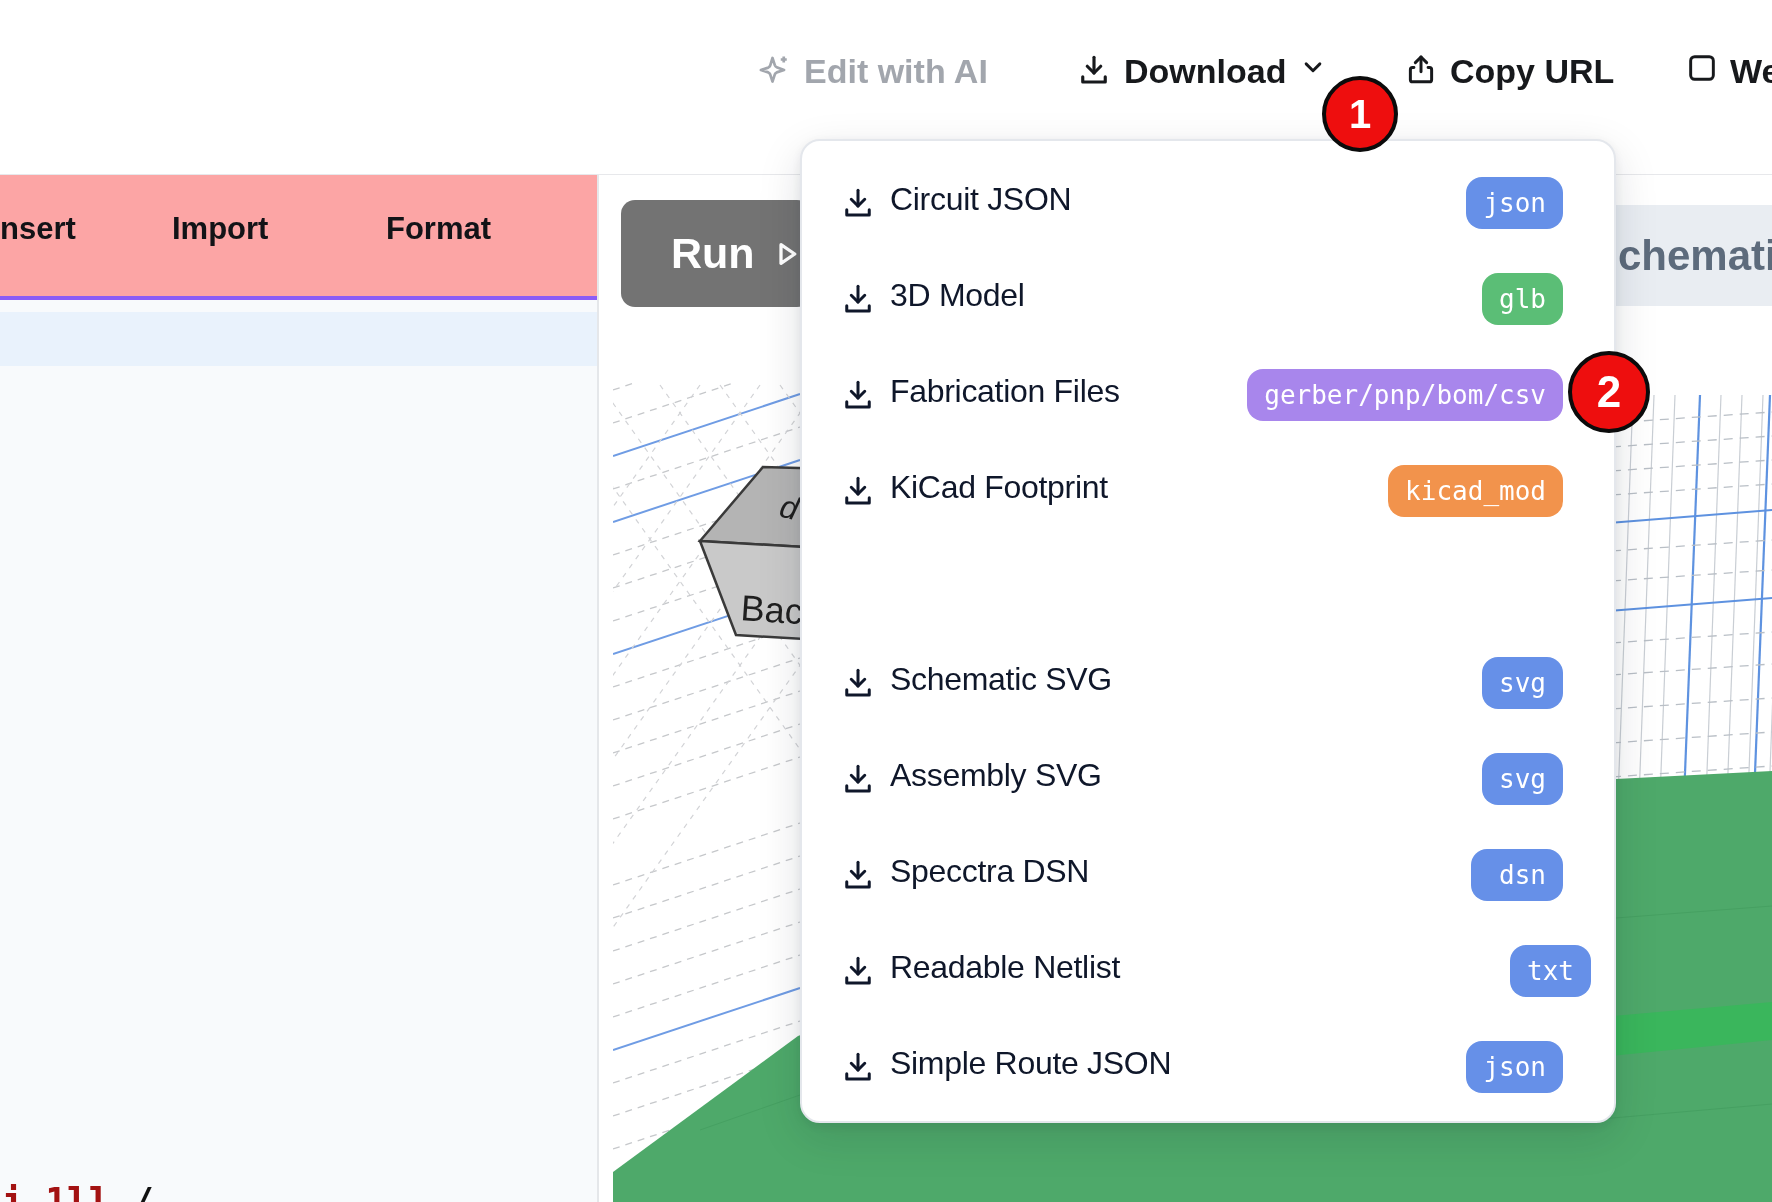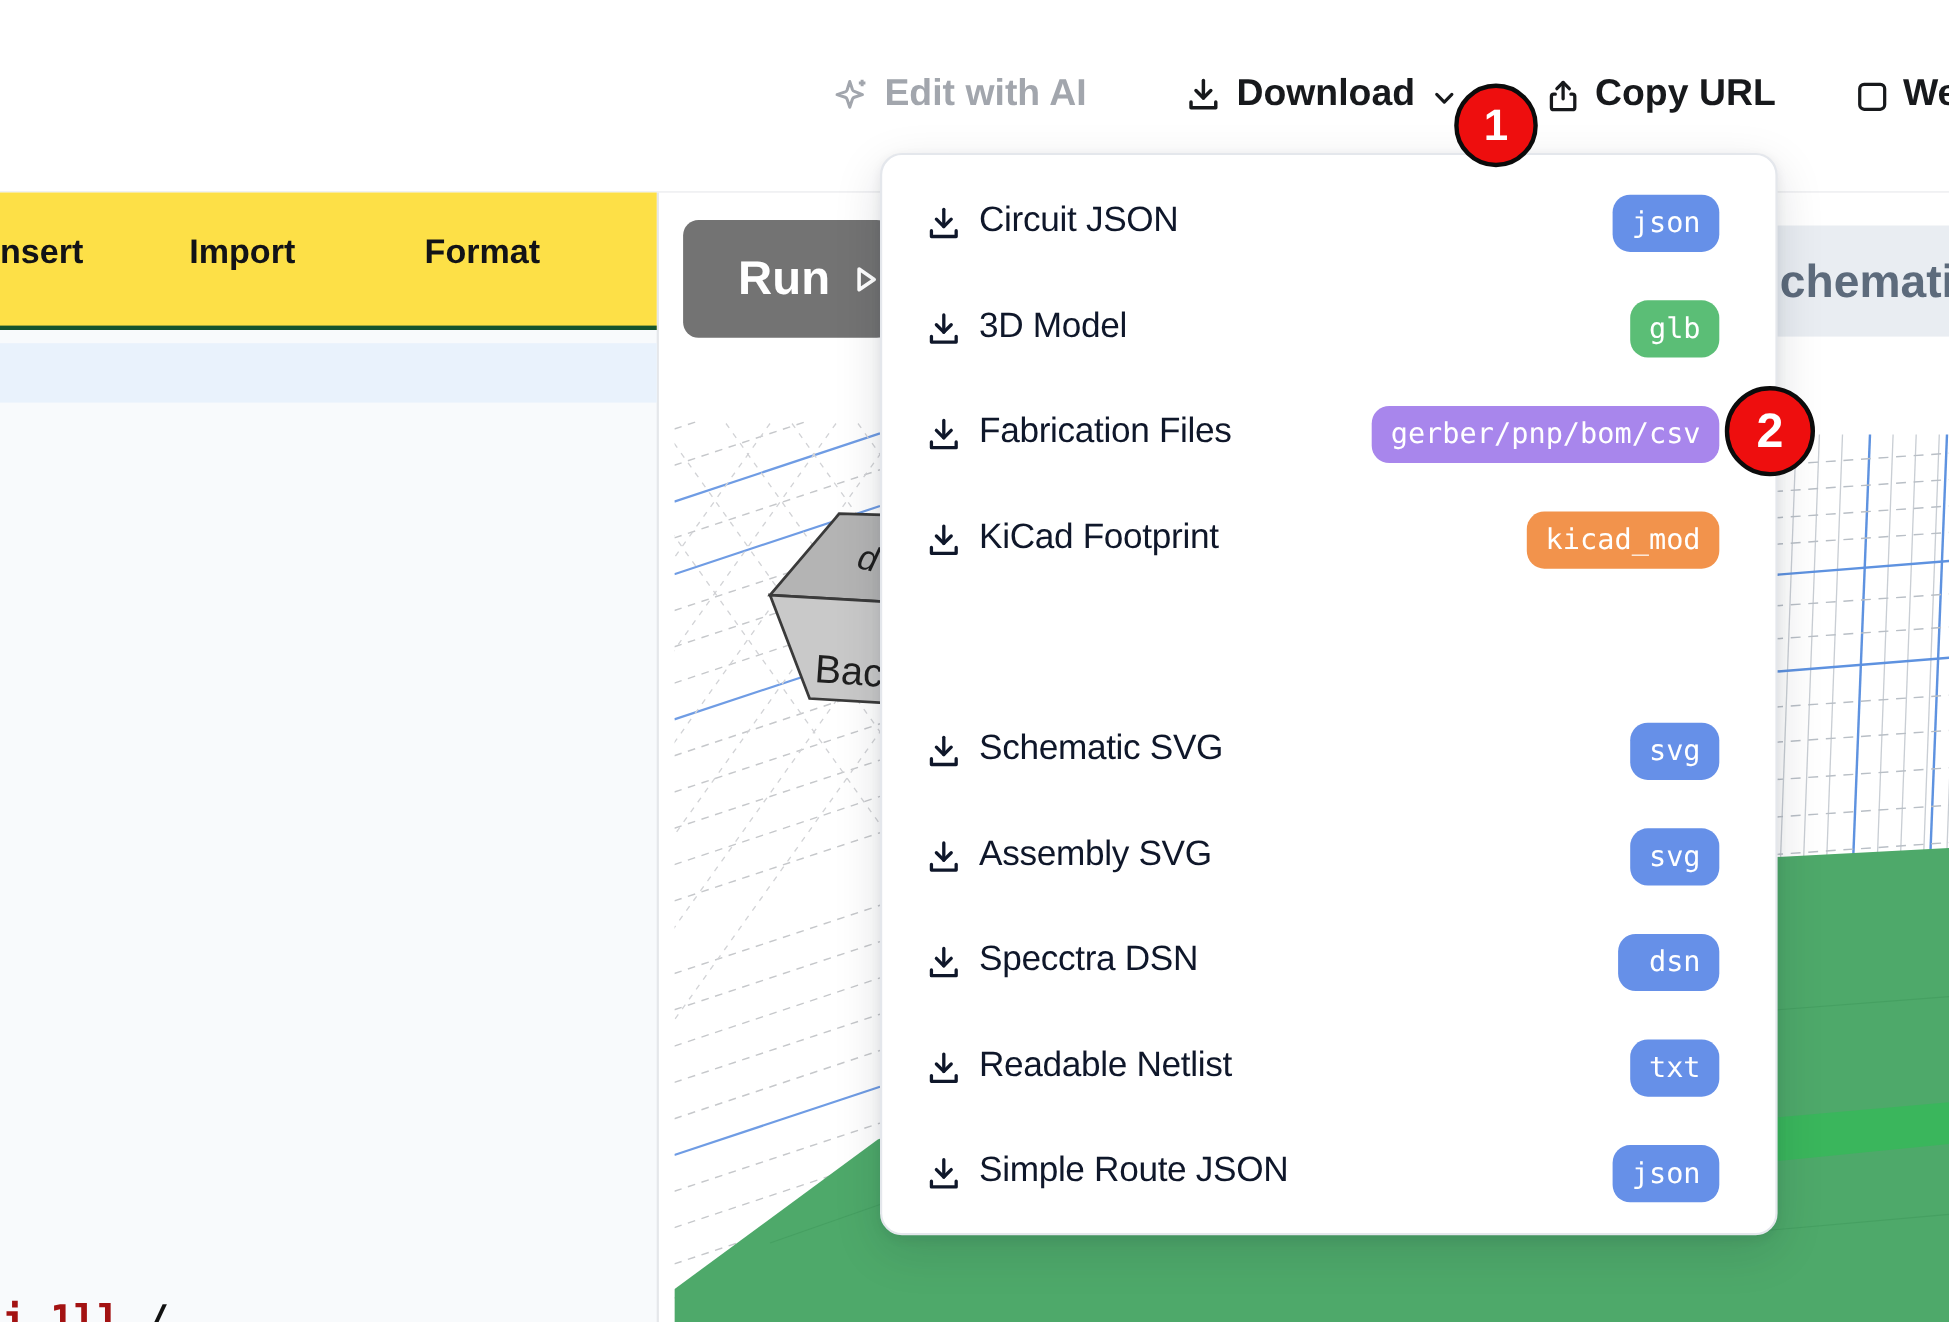--- a/index.html
+++ b/index.html
@@ -2,40 +2,40 @@
 <html><head>
 <meta charset="utf-8">
 <style>
   html,body{margin:0;padding:0;background:#fff;}
   #app{position:relative;width:1772px;height:1202px;overflow:hidden;background:#fff;
        font-family:"Liberation Sans",sans-serif;color:#101828;}
   .abs{position:absolute;}
 
   
   #topbar{left:0;top:0;width:1772px;height:174px;background:#fff;z-index:4;}
-  .tb-item{position:absolute;top:52px;height:52px;display:flex;align-items:flex-end;gap:12px;
+  .tb-item{position:absolute;top:52px;height:52px;display:flex;align-items:flex-start;gap:12px;
            font-size:34px;font-weight:600;color:#17191c;cursor:pointer;}
   #edit-ai{left:756px;color:#a2a6ad;}
   #download-btn{left:1076px;}
   #copy-url{left:1404px;}
   #web-toggle{left:1686px;}
   .tb-item svg{flex:0 0 auto;}
   #content-topline{left:0;top:173px;width:1772px;height:2px;background:#e7e8eb;z-index:1;}
 
   
   .anno{position:absolute;z-index:30;border-radius:50%;background:#ee0e0e;border:4px solid #0b0b0b;
         display:flex;align-items:center;justify-content:center;color:#fff;font-weight:700;}
   #anno-1{left:1322px;top:76px;width:68px;height:68px;font-size:40px;}
   #anno-2{left:1568px;top:351px;width:74px;height:74px;font-size:44px;}
 
   
   #left-panel{left:0;top:175px;width:597px;height:1027px;background:#f8fafc;
               border-right:2px solid #e5e7ea;z-index:2;}
-  #menubar{position:absolute;left:0;top:0;width:100%;height:121px;background:#fde047;
-           border-bottom:4px solid #14532d;}
+  #menubar{position:absolute;left:0;top:0;width:100%;height:121px;background:#fca5a5;
+           border-bottom:4px solid #8b5cf6;}
   .menu-item{position:absolute;top:36px;font-size:31px;font-weight:600;color:#121317;cursor:pointer;}
   #editor-highlight-row{position:absolute;left:0;top:137px;width:100%;height:54px;background:#e9f2fc;}
   #partial-code{position:absolute;left:2px;top:1005px;font-family:"DejaVu Sans Mono",monospace;
                 font-size:36px;font-weight:700;white-space:pre;}
   #partial-code .red{color:#a31212;}
   #partial-code .blk{color:#111;}
 
   
   #viewport-svg{left:613px;top:175px;z-index:0;}
   #schematic-tab{left:1240px;top:205px;width:532px;height:101px;background:#e9edf2;z-index:1;
@@ -290,21 +290,21 @@
       </div>
       <div class="dd-row" style="top: 686px;">
         <svg width="36" height="36" viewBox="0 0 24 24" fill="none" stroke="#0f172a" stroke-width="2" stroke-linecap="round" stroke-linejoin="round">
           <path d="M12 3.5v10.5"></path>
           <path d="M7.5 9.5l4.5 4.5 4.5-4.5"></path>
           <path d="M4.5 16.5v3.5h15v-3.5"></path>
         </svg>
         <span class="dd-label">Specctra DSN</span>
         <span class="dd-badge" style="background: rgb(102, 144, 232); padding-left: 28px;">dsn</span>
       </div>
-      <div class="dd-row" style="top: 782px;">
+      <div class="dd-row" style="top: 782px; padding-left: 28px;">
         <svg width="36" height="36" viewBox="0 0 24 24" fill="none" stroke="#0f172a" stroke-width="2" stroke-linecap="round" stroke-linejoin="round">
           <path d="M12 3.5v10.5"></path>
           <path d="M7.5 9.5l4.5 4.5 4.5-4.5"></path>
           <path d="M4.5 16.5v3.5h15v-3.5"></path>
         </svg>
         <span class="dd-label">Readable Netlist</span>
         <span class="dd-badge" style="background: rgb(102, 144, 232);">txt</span>
       </div>
       <div class="dd-row" style="top: 878px;">
         <svg width="36" height="36" viewBox="0 0 24 24" fill="none" stroke="#0f172a" stroke-width="2" stroke-linecap="round" stroke-linejoin="round">

